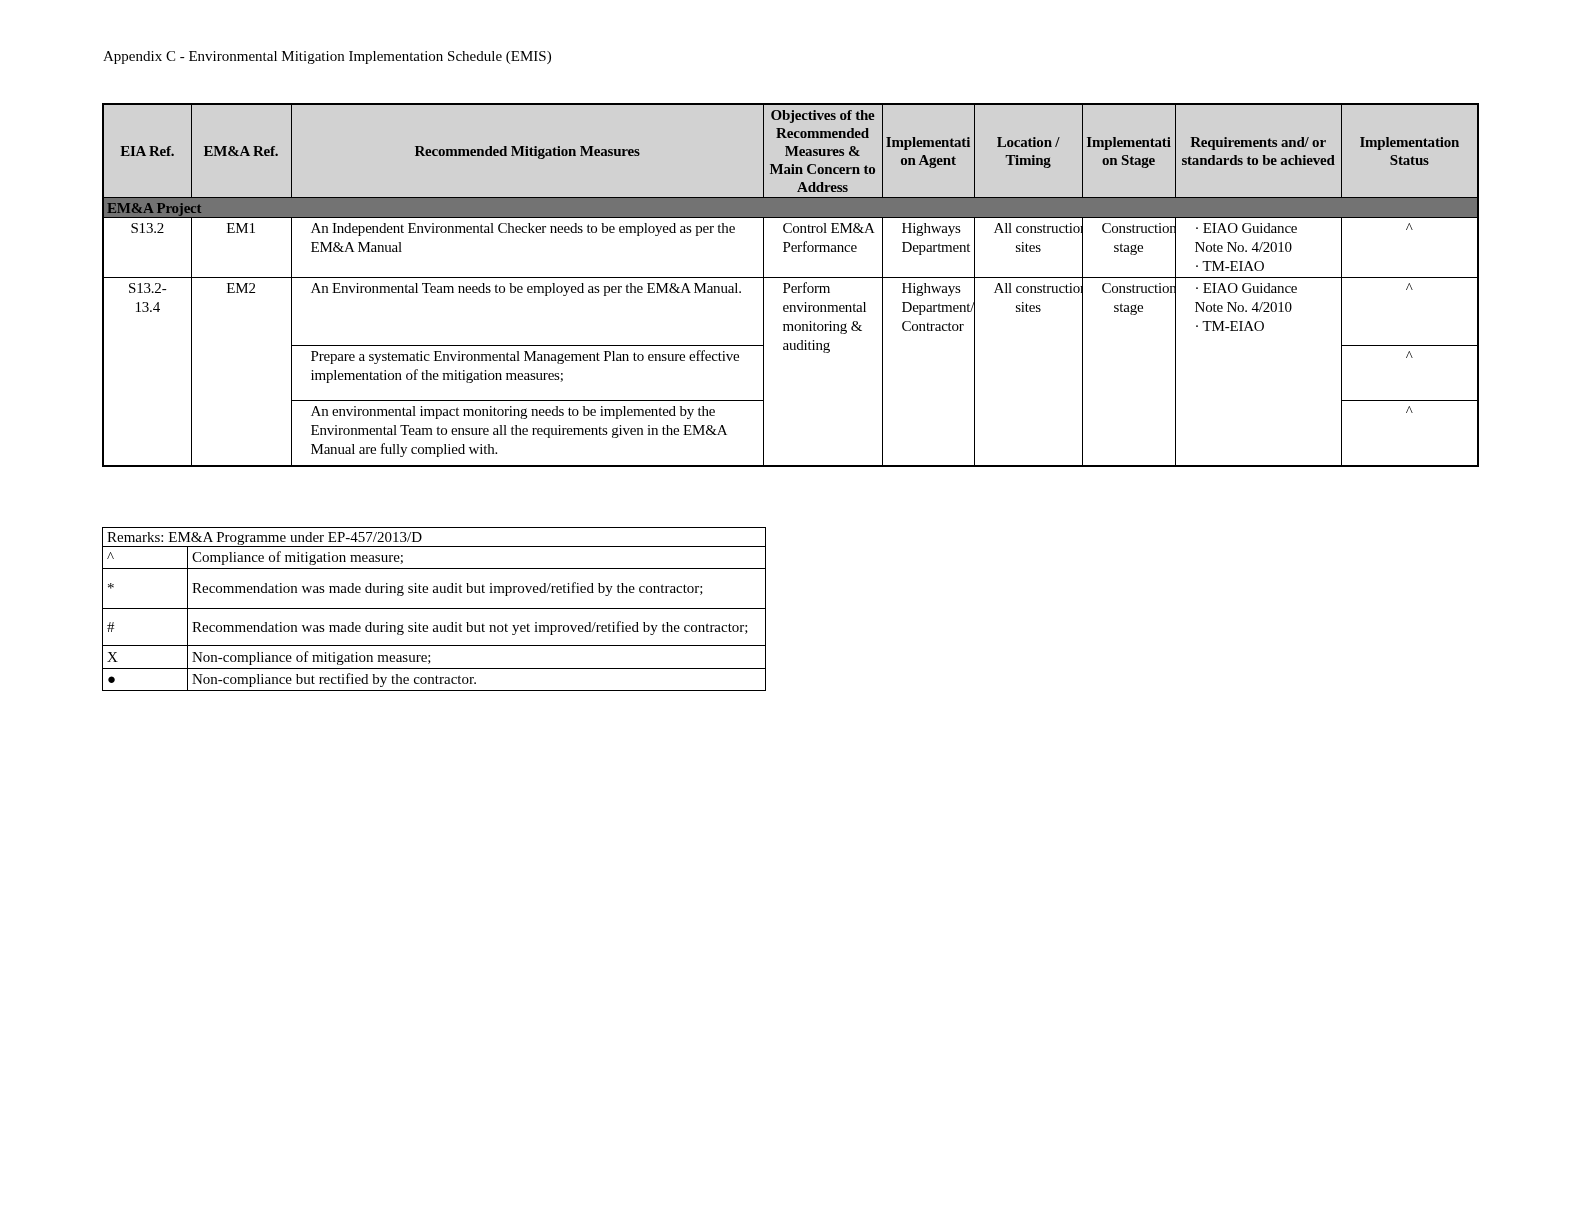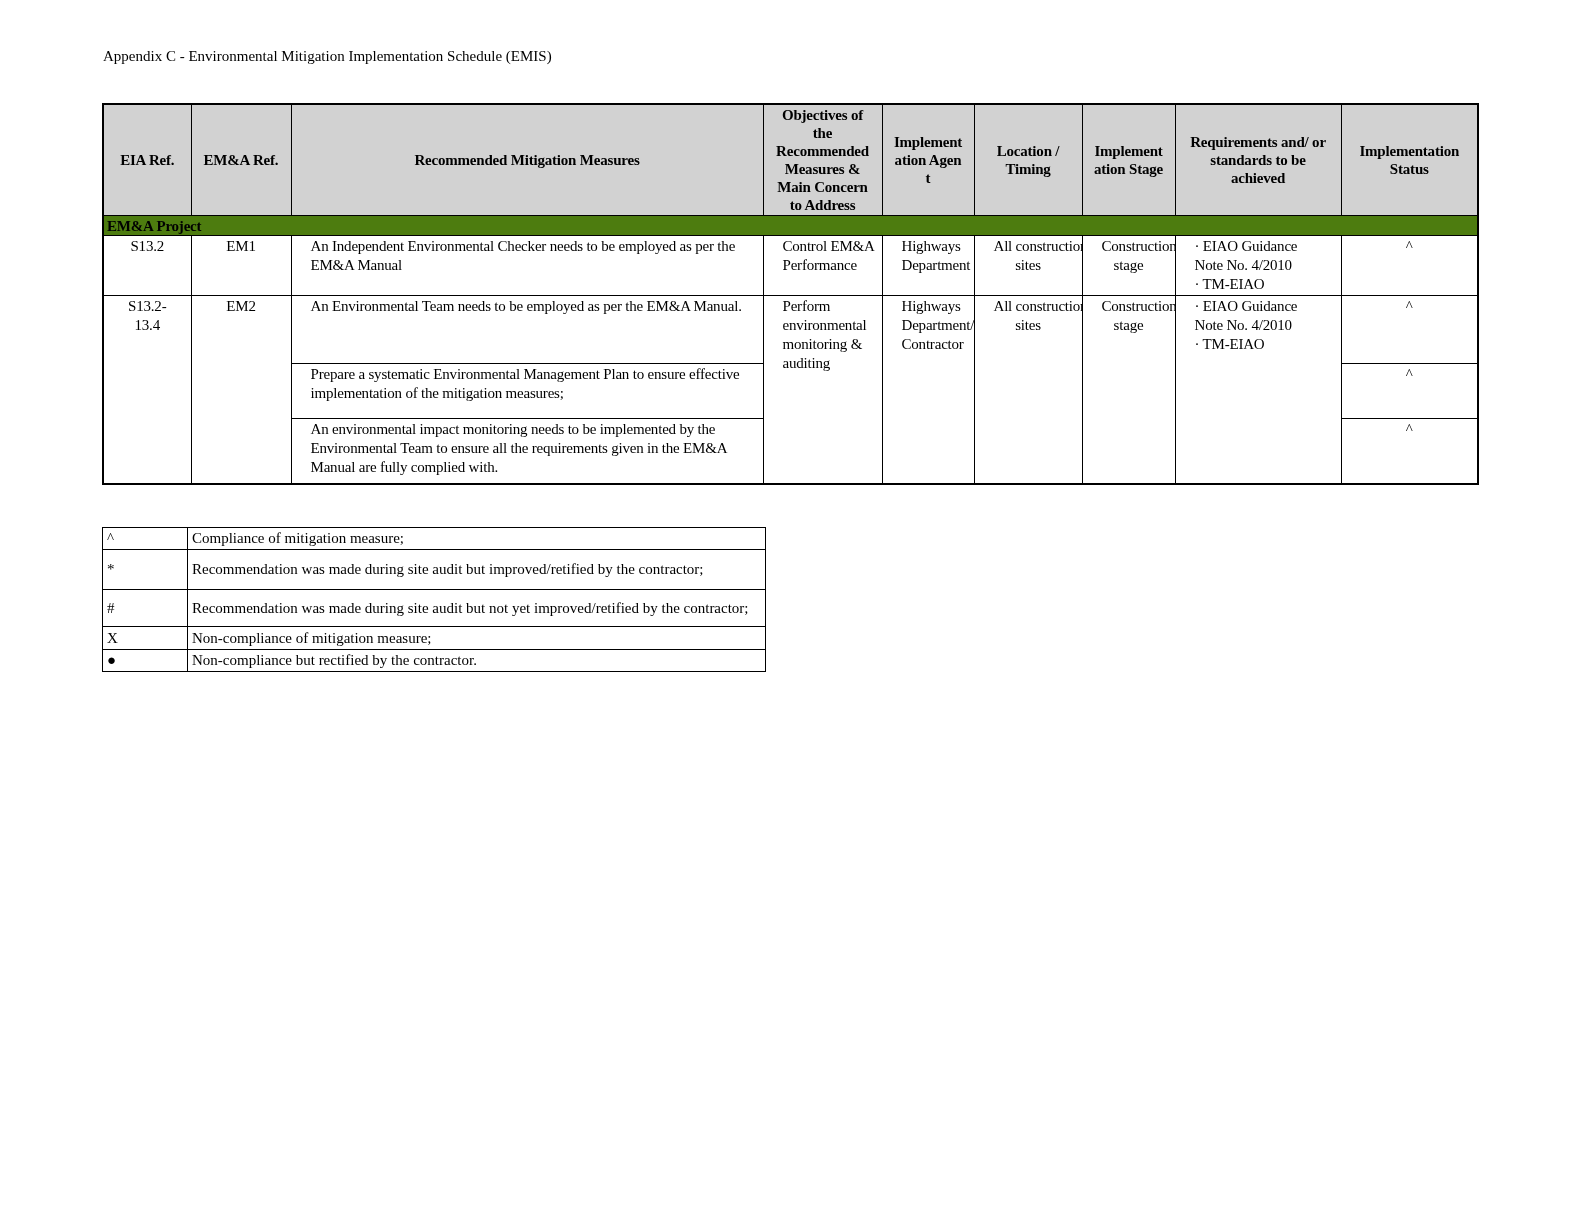--- a/index.html
+++ b/index.html
@@ -29,25 +29,25 @@
     vertical-align:top;
     padding:1px 19px;
     overflow:hidden;
     letter-spacing:-0.2px;
   }
   table.emis thead th {
     background:#d2d2d2;
     font-weight:bold;
     text-align:center; vertical-align:middle;
     line-height:18px;
-    padding:1px 11px;
+    padding:1px 3px;
   }
   .brk { word-break:break-all;margin-top:26px; }
   tr.section-row td {
-    background:#4d7c0f;
+    background:#737373;
     font-weight:bold;
     line-height:18px;
     padding:0 3px;
     vertical-align:middle;
   }
   td.c { text-align:center; }
   td.l { text-align:left; }
   td.pre { white-space:pre;margin-top:6px; }
   td.status-cell { text-align:center; font-size:13px; line-height:15px; padding-top:3px; }
   .req-line { white-space:normal; }
@@ -168,20 +168,23 @@
       </tr>
     </tbody>
   </table>
 
   <table class="remarks">
     <colgroup>
       <col style="width:85px">
         <col style="width:578px">
     </colgroup>
     <tbody>
+      <tr class="remarks-title-row" style="height:19px">
+        <td colspan="2">Remarks: EM&amp;A Programme under EP-457/2013/D</td>
+      </tr>
       <tr style="height:22px">
         <td class="sym">^</td>
         <td>Compliance of mitigation measure;</td>
       </tr>
       <tr style="height:40px">
         <td class="sym">*</td>
         <td>Recommendation was made during site audit but improved/retified by the contractor;</td>
       </tr>
       <tr style="height:37px">
         <td class="sym">#</td>

